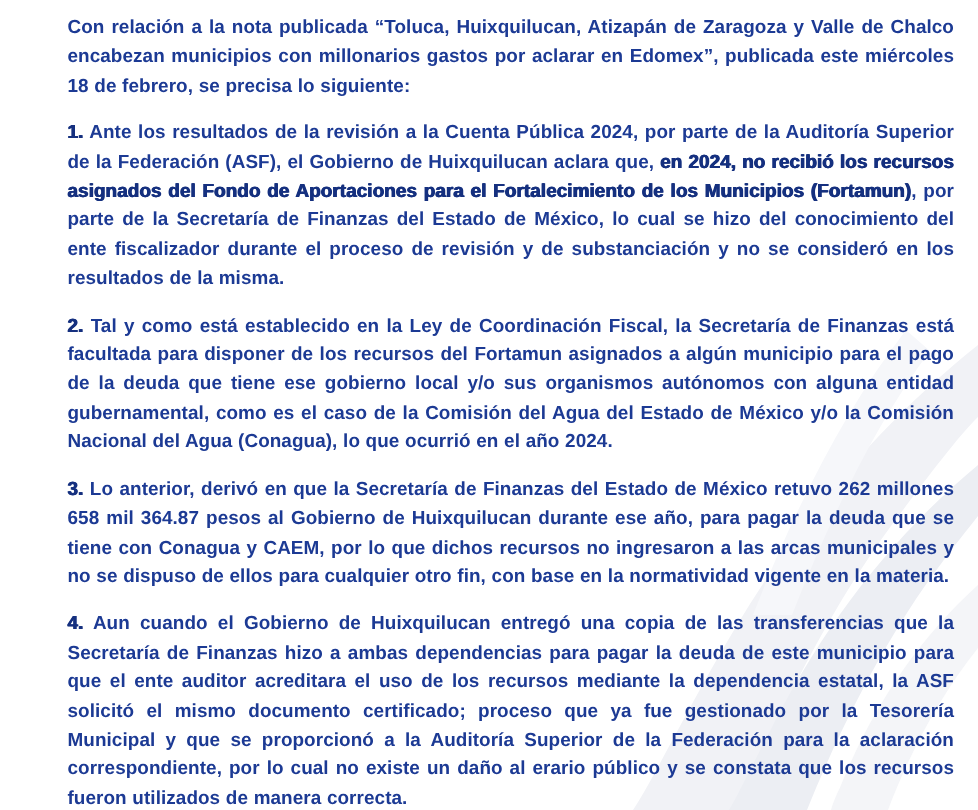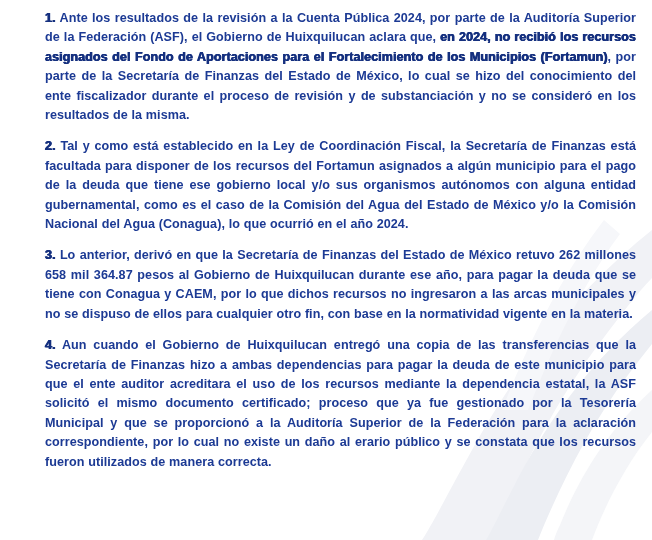--- a/index.html
+++ b/index.html
@@ -78,18 +78,19 @@
 
 <svg id="watermark" viewBox="0 0 300 320" preserveAspectRatio="none" aria-hidden="true">
   <path d="M300 10 C 225 70, 170 140, 120 230 C 95 275, 80 305, 70 320 L 140 320 C 165 260, 200 185, 250 120 C 268 96, 286 72, 300 58 Z" fill="#f1f2f6"></path>
   <path d="M300 90 C 240 140, 195 200, 160 270 C 148 293, 140 310, 134 320 L 186 320 C 206 270, 238 205, 276 155 C 284 144, 293 133, 300 124 Z" fill="#eceef3"></path>
   <path d="M300 170 C 258 208, 228 255, 208 305 C 205 311, 203 316, 202 320 L 240 320 C 252 288, 272 247, 300 212 Z" fill="#f4f5f8"></path>
   <path d="M252 0 C 212 52, 178 118, 150 190 L 176 190 C 202 124, 232 62, 268 14 Z" fill="#f6f7fa"></path>
 </svg>
 
 <div id="page">
   <div class="doc-body" id="doc-body">
+      <p class="para" style="color: rgb(28, 58, 148);"><span class="run">Con relación a la nota publicada “Toluca, Huixquilucan, Atizapán de Zaragoza y Valle de Chalco encabezan municipios con millonarios gastos por aclarar en Edomex”, publicada este miércoles 18 de febrero, se precisa lo siguiente:</span></p>
       <p class="para" style="color: rgb(28, 58, 148);"><span class="num" style="color: rgb(21, 48, 127);">1.</span><span class="run"> Ante los resultados de la revisión a la Cuenta Pública 2024, por parte de la Auditoría Superior de la Federación (ASF), el Gobierno de Huixquilucan aclara que, </span><span class="em" style="color: rgb(21, 48, 127);">en 2024, no recibió los recursos asignados del Fondo de Aportaciones para el Fortalecimiento de los Municipios (Fortamun)</span><span class="run">, por parte de la Secretaría de Finanzas del Estado de México, lo cual se hizo del conocimiento del ente fiscalizador durante el proceso de revisión y de substanciación y no se consideró en los resultados de la misma.</span></p>
       <p class="para" style="color: rgb(28, 58, 148);"><span class="num" style="color: rgb(21, 48, 127);">2.</span><span class="run"> Tal y como está establecido en la Ley de Coordinación Fiscal, la Secretaría de Finanzas está facultada para disponer de los recursos del Fortamun asignados a algún municipio para el pago de la deuda que tiene ese gobierno local y/o sus organismos autónomos con alguna entidad gubernamental, como es el caso de la Comisión del Agua del Estado de México y/o la Comisión Nacional del Agua (Conagua), lo que ocurrió en el año 2024.</span></p>
       <p class="para" style="color: rgb(28, 58, 148);"><span class="num" style="color: rgb(21, 48, 127);">3.</span><span class="run"> Lo anterior, derivó en que la Secretaría de Finanzas del Estado de México retuvo 262 millones 658 mil 364.87 pesos al Gobierno de Huixquilucan durante ese año, para pagar la deuda que se tiene con Conagua y CAEM, por lo que dichos recursos no ingresaron a las arcas municipales y no se dispuso de ellos para cualquier otro fin, con base en la normatividad vigente en la materia.</span></p>
       <p class="para" style="color: rgb(28, 58, 148);"><span class="num" style="color: rgb(21, 48, 127);">4.</span><span class="run"> Aun cuando el Gobierno de Huixquilucan entregó una copia de las transferencias que la Secretaría de Finanzas hizo a ambas dependencias para pagar la deuda de este municipio para que el ente auditor acreditara el uso de los recursos mediante la dependencia estatal, la ASF solicitó el mismo documento certificado; proceso que ya fue gestionado por la Tesorería Municipal y que se proporcionó a la Auditoría Superior de la Federación para la aclaración correspondiente, por lo cual no existe un daño al erario público y se constata que los recursos fueron utilizados de manera correcta.</span></p>
     </div>
 </div>
 
 </body></html>

